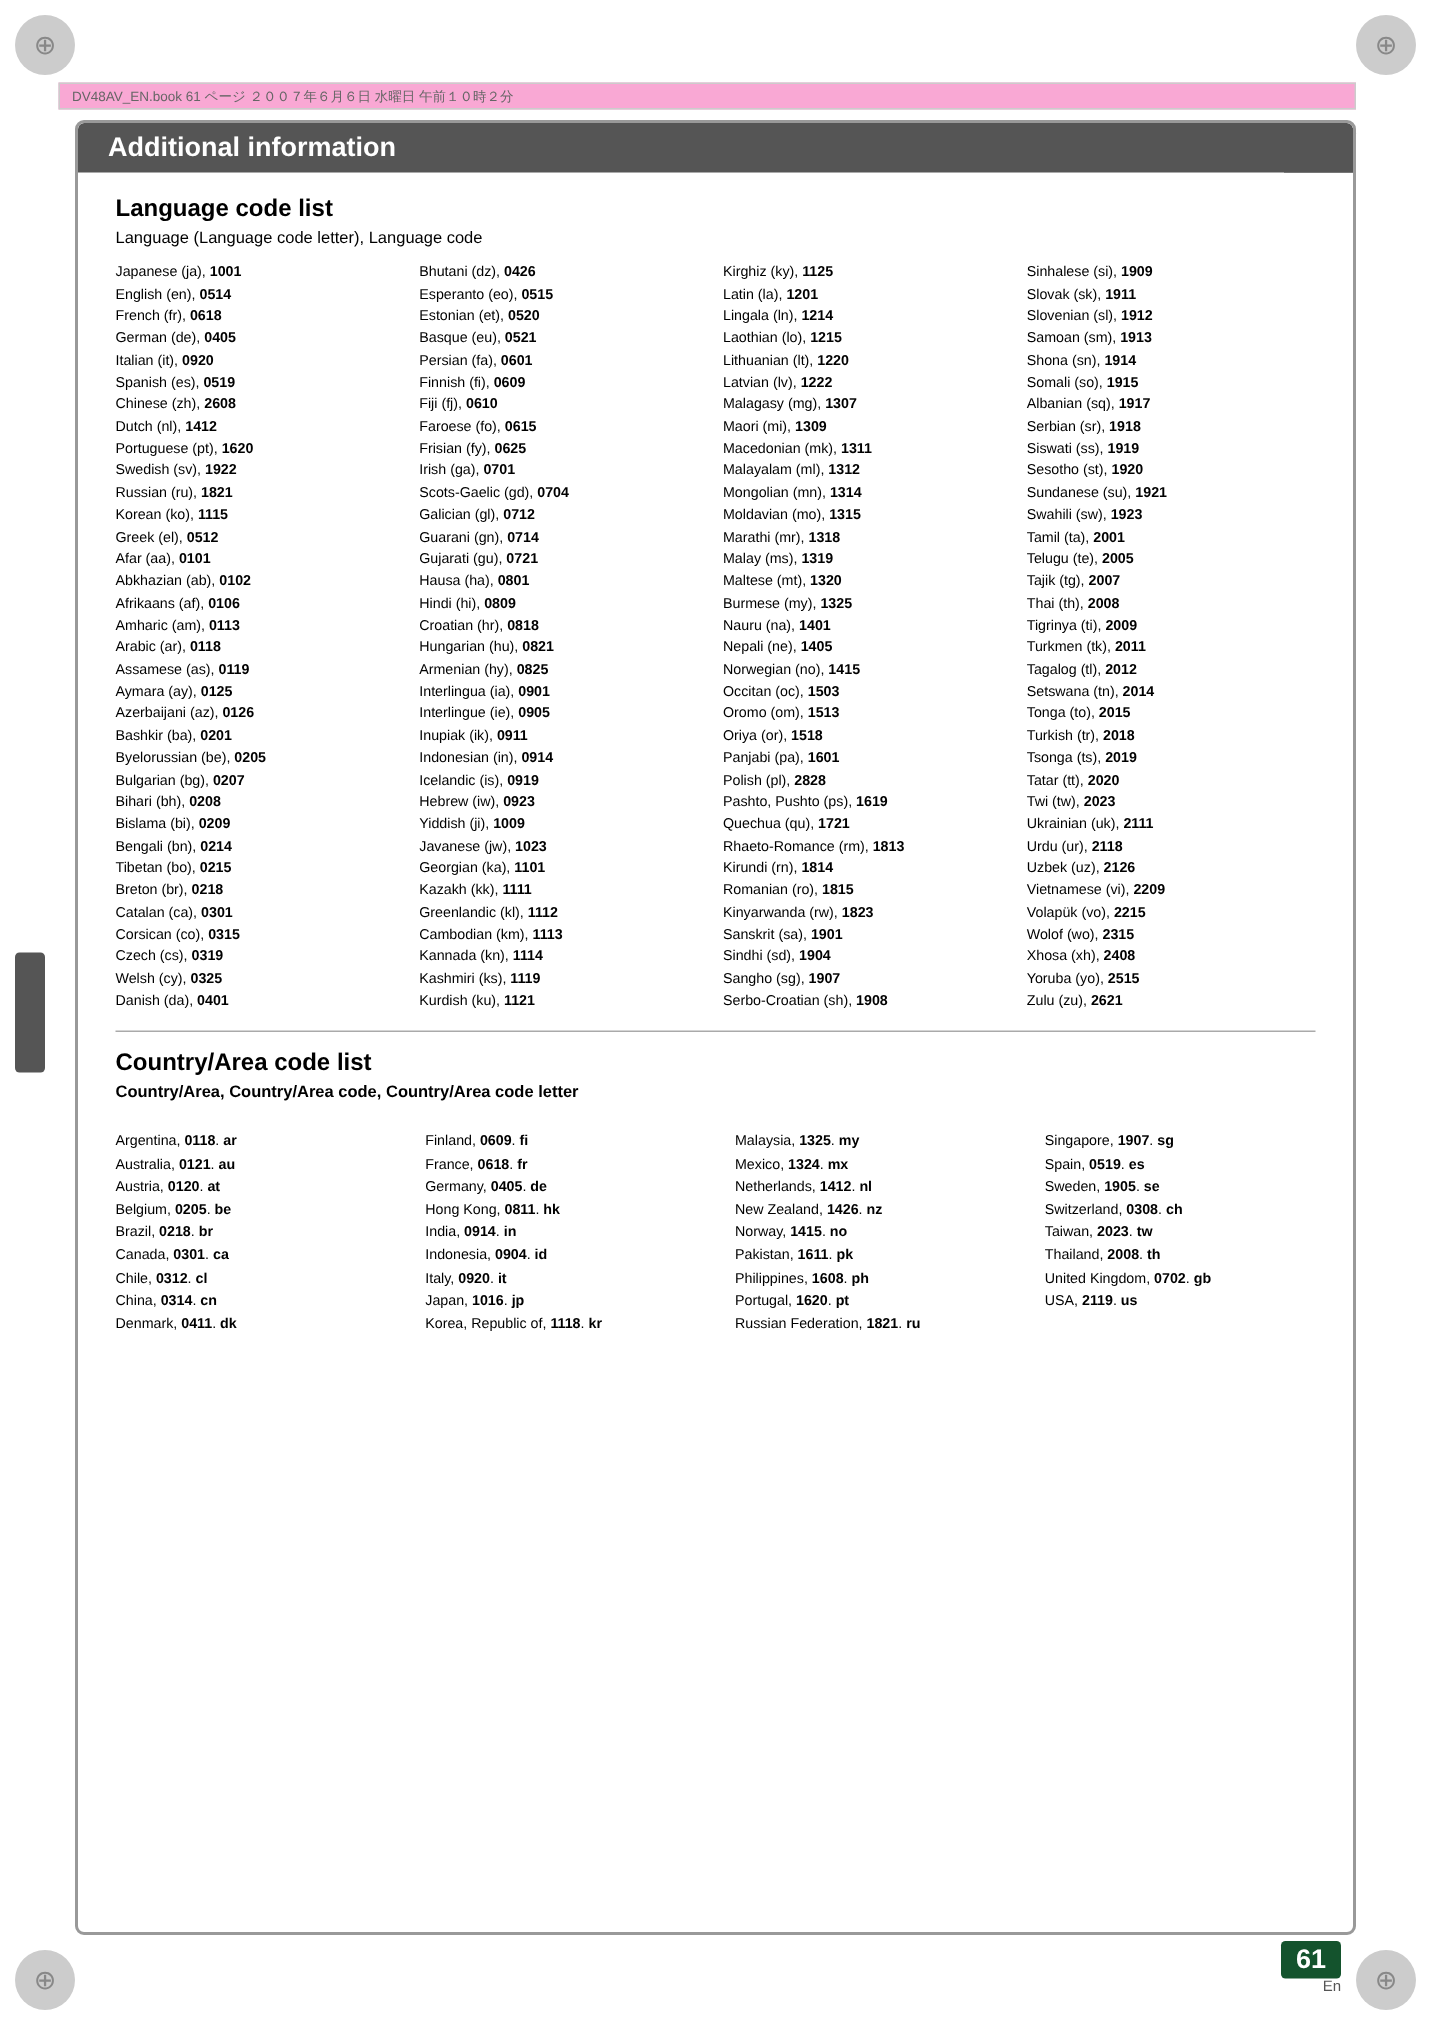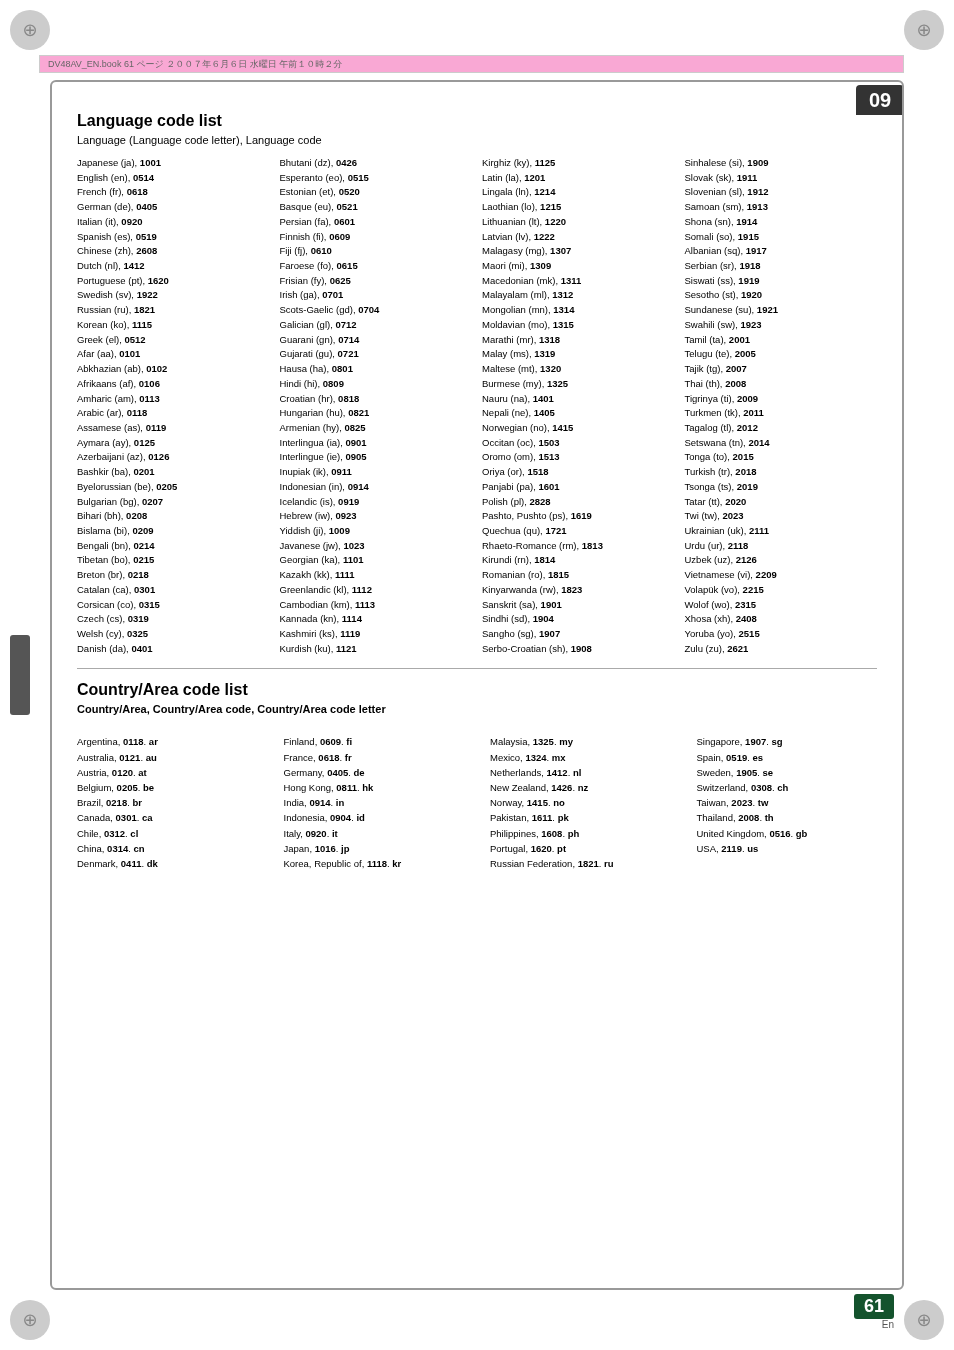--- a/index.html
+++ b/index.html
@@ -186,20 +186,23 @@
 </div>
 
 <div class="chapter-badge">
   <span>09</span>
 </div>
 
 <div class="left-side-badge"></div>
 
 <div class="main-content">
 
+  <div class="section-banner">
+    <span>Additional information</span>
+  </div>
 
   <h2 class="list-title">Language code list</h2>
   <p class="subtitle">Language (Language code letter), Language code</p>
 
   <div class="columns-4" id="lang-table">
 
   <div>
         <p>Japanese (ja), <b>1001</b></p>
         <p>English (en), <b>0514</b></p>
         <p>French (fr), <b>0618</b></p>
@@ -385,21 +388,21 @@
         <p>Portugal, <b>1620</b>. <b>pt</b></p>
         <p>Russian Federation, <b>1821</b>. <b>ru</b></p>
       </div>
       <div>
         <p>Singapore, <b>1907</b>. <b>sg</b></p>
         <p>Spain, <b>0519</b>. <b>es</b></p>
         <p>Sweden, <b>1905</b>. <b>se</b></p>
         <p>Switzerland, <b>0308</b>. <b>ch</b></p>
         <p>Taiwan, <b>2023</b>. <b>tw</b></p>
         <p>Thailand, <b>2008</b>. <b>th</b></p>
-        <p>United Kingdom, <b>0516</b>. <b>gb</b></p>
+        <p>United Kingdom, <b>0702</b>. <b>gb</b></p>
         <p>USA, <b>2119</b>. <b>us</b></p>
       </div>
     </div>
 
 </div>
 
 <div class="page-num-area">
   <div class="page-num-badge">
     <span>61</span>
   </div>

